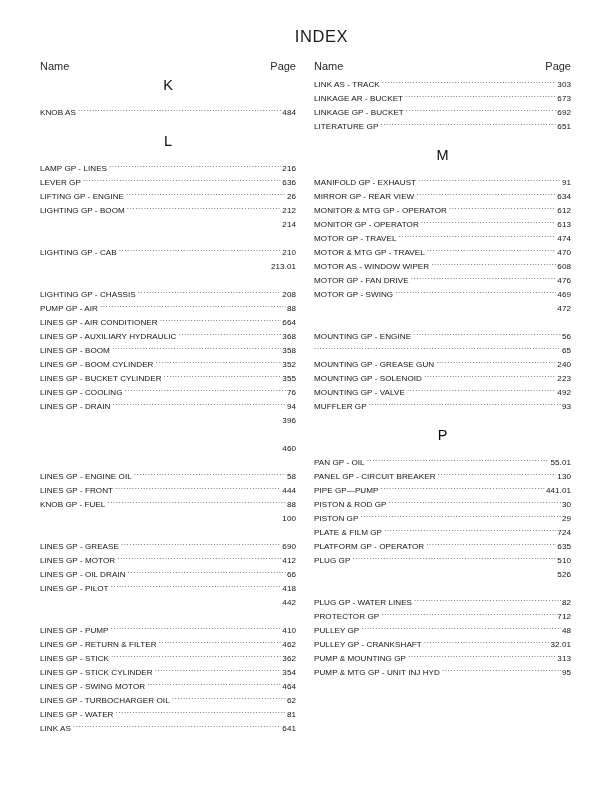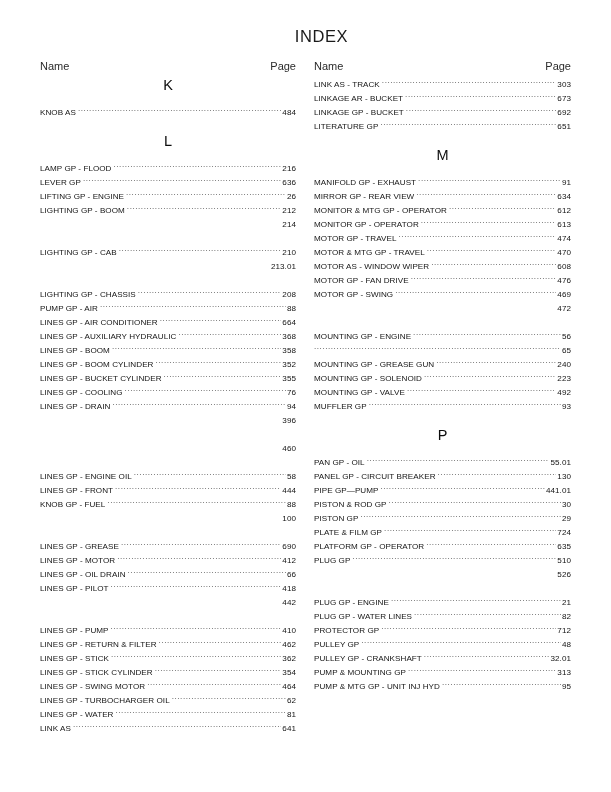--- a/index.html
+++ b/index.html
@@ -135,21 +135,21 @@
               <span class="etitle">KNOB  AS</span>
               <span class="leader"></span>
               <span class="epage">484</span>
             </div>
           </div>
           <div class="row spacer"></div>
           <div class="row letter">L</div>
           <div class="row spacer"></div>
           <div class="row">
             <div class="entry">
-              <span class="etitle">LAMP  GP - FLOOD</span>
+              <span class="etitle">LAMP  GP - LINES</span>
               <span class="leader"></span>
               <span class="epage">216</span>
             </div>
           </div>
           <div class="row">
             <div class="entry">
               <span class="etitle">LEVER  GP</span>
               <span class="leader"></span>
               <span class="epage">636</span>
             </div>
@@ -605,27 +605,20 @@
           <div class="row">
             <div class="entry cont">
               <span class="etitle"></span>
               <span class="leader"></span>
               <span class="epage">526</span>
             </div>
           </div>
           <div class="row spacer"></div>
           <div class="row">
             <div class="entry">
-              <span class="etitle">PLUG  GP - ENGINE</span>
-              <span class="leader"></span>
-              <span class="epage">21</span>
-            </div>
-          </div>
-          <div class="row">
-            <div class="entry">
               <span class="etitle">PLUG  GP - WATER  LINES</span>
               <span class="leader"></span>
               <span class="epage">82</span>
             </div>
           </div>
           <div class="row">
             <div class="entry">
               <span class="etitle">PROTECTOR  GP</span>
               <span class="leader"></span>
               <span class="epage">712</span>

